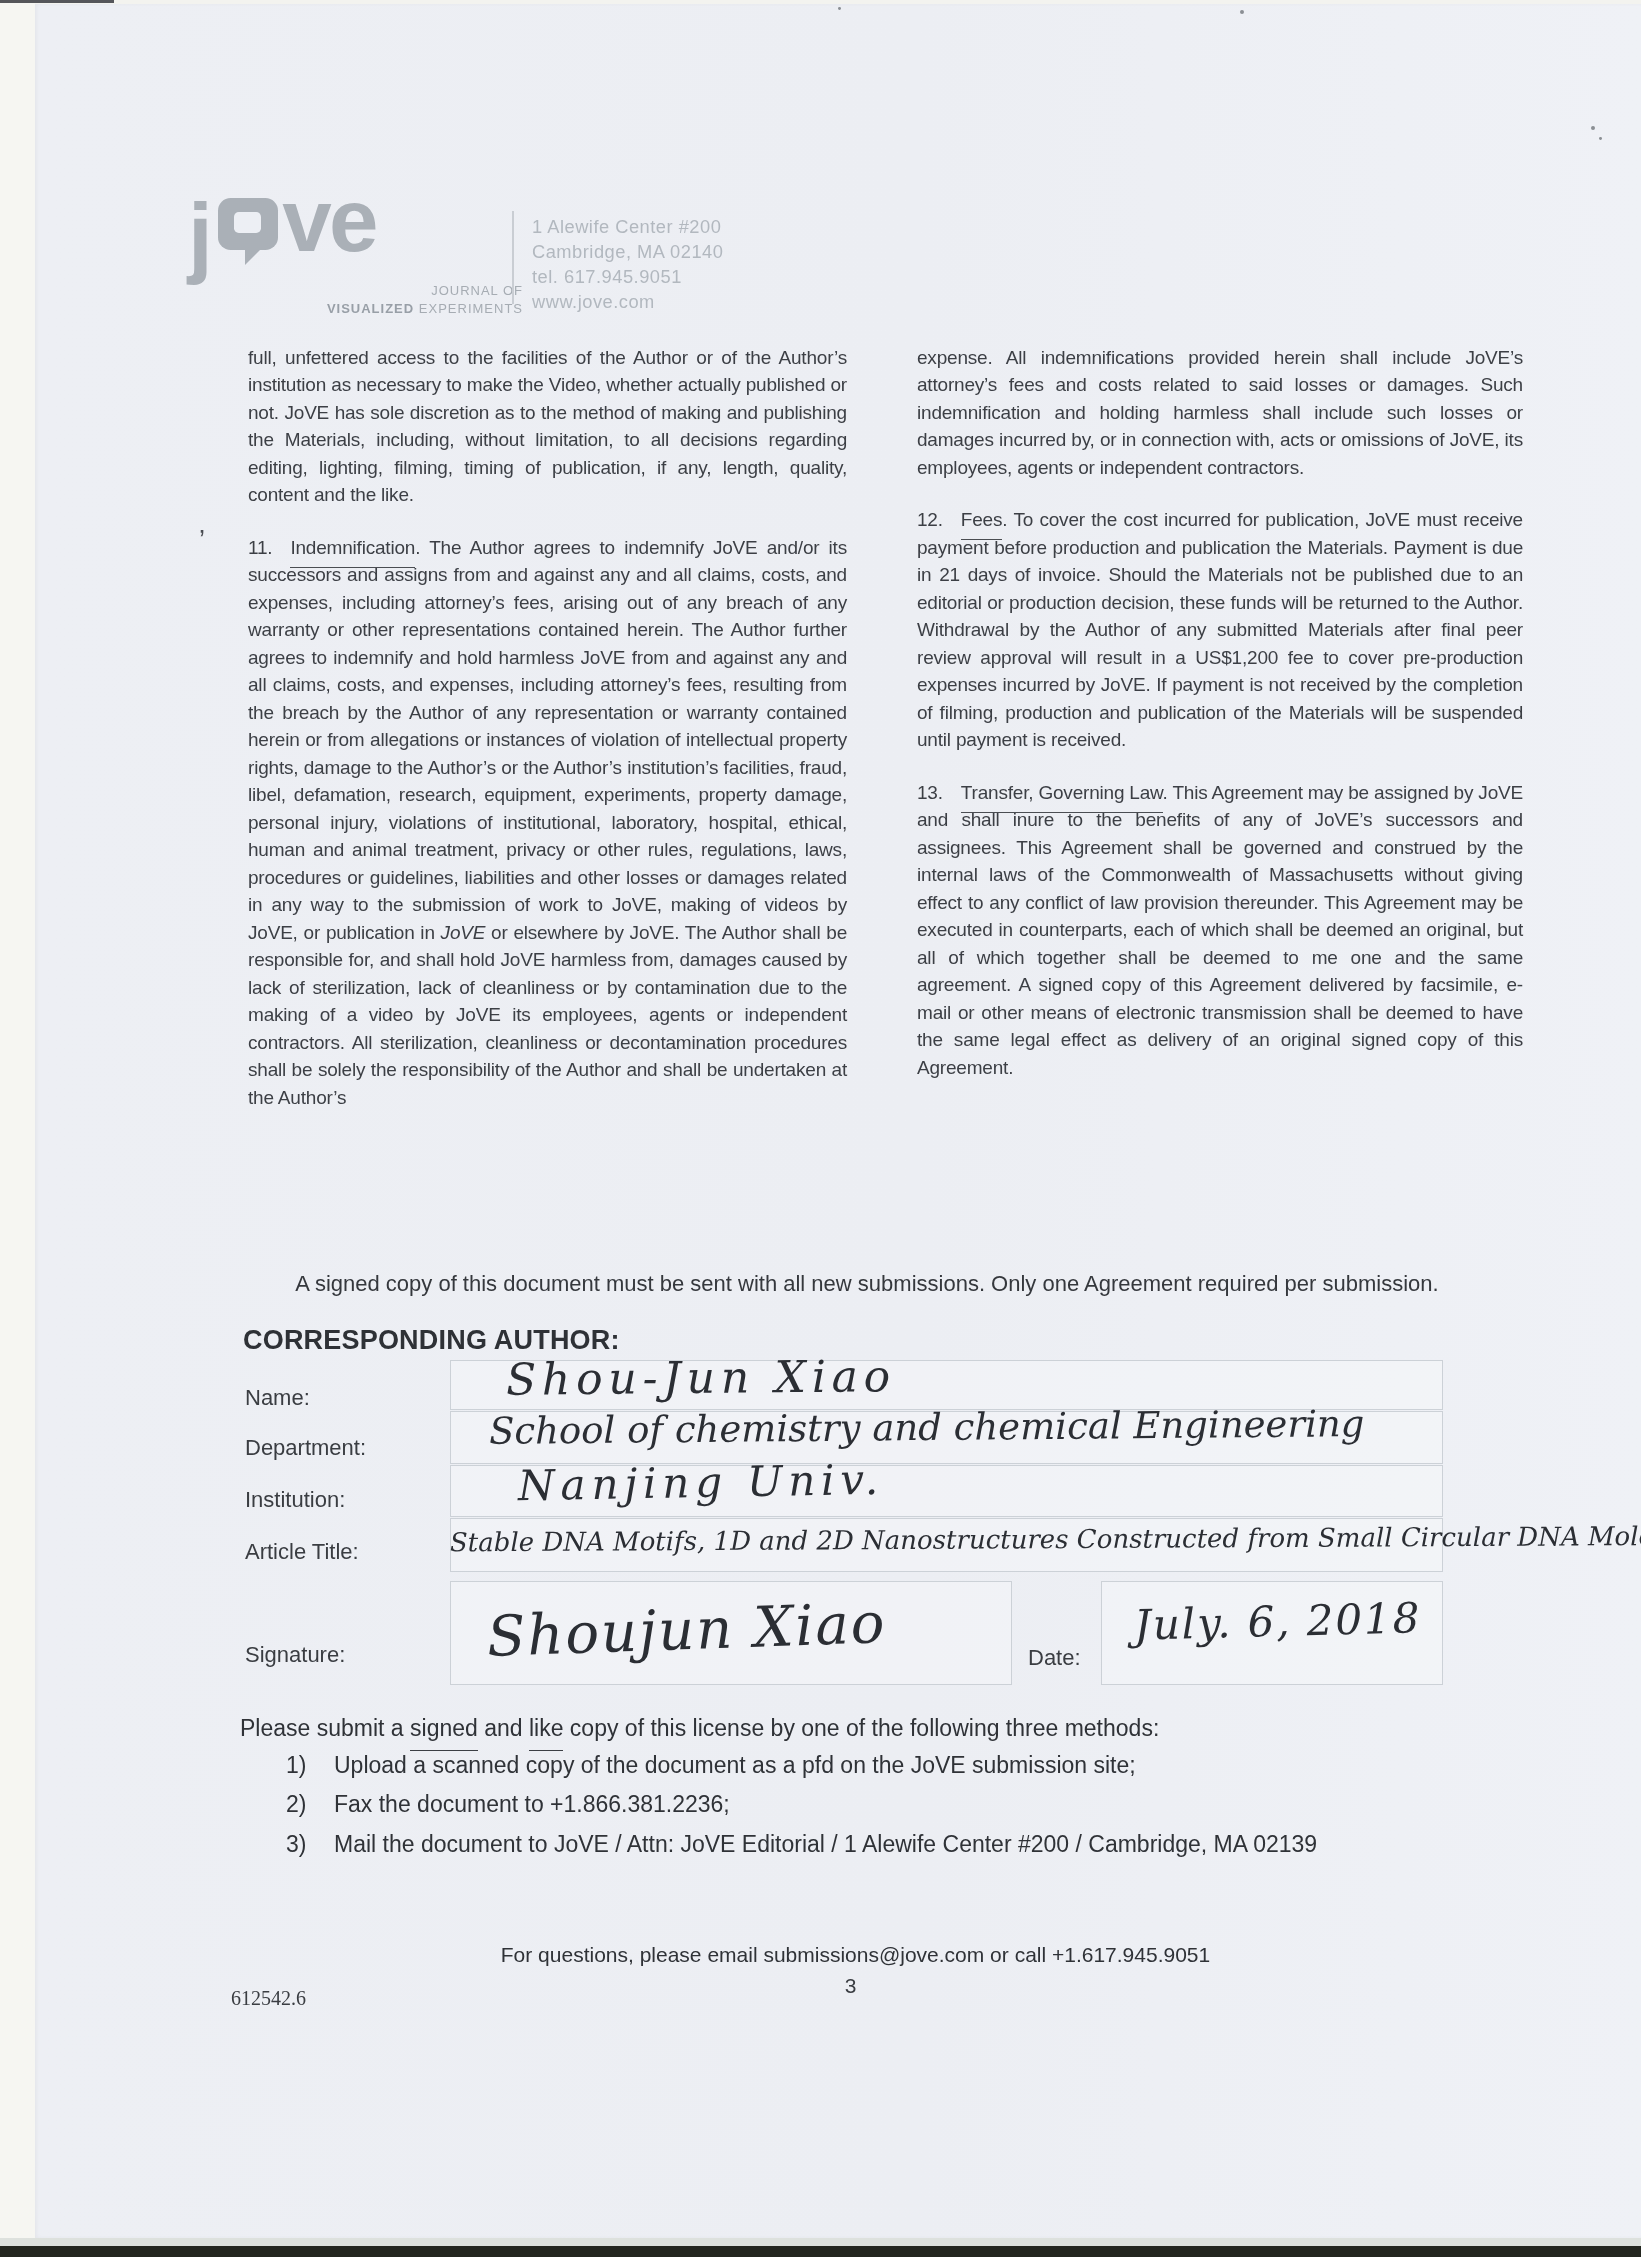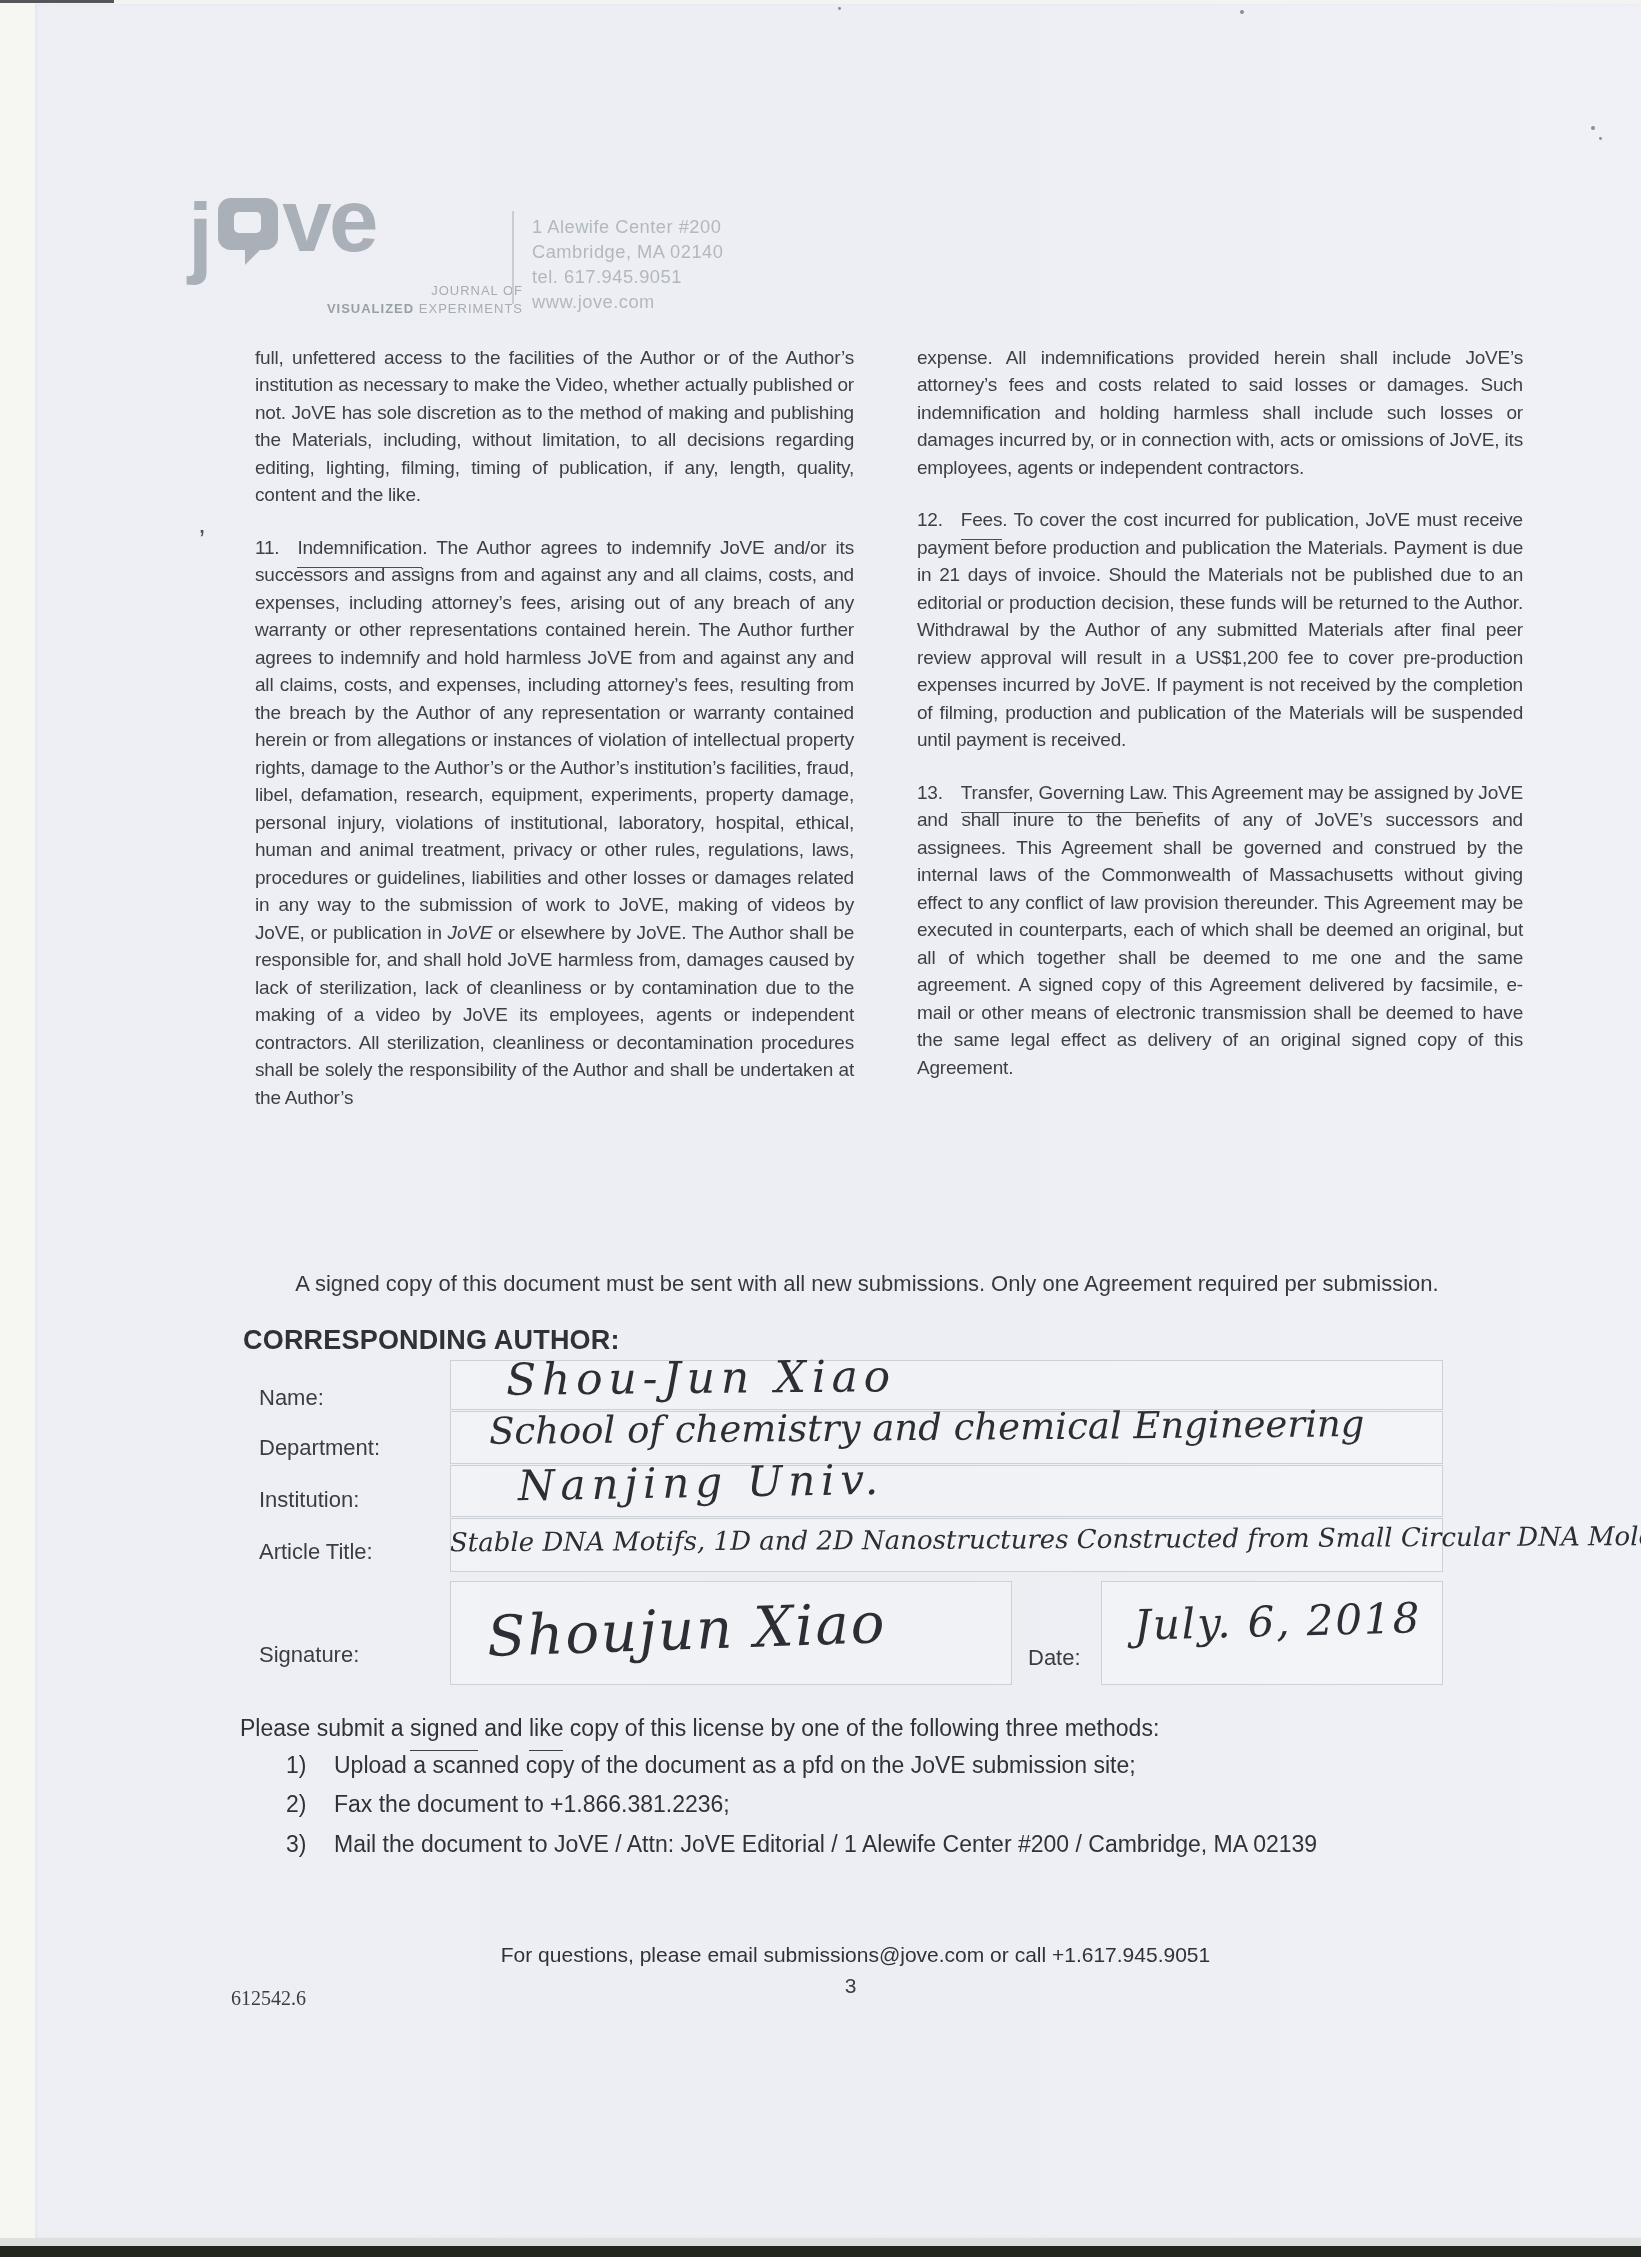--- a/index.html
+++ b/index.html
@@ -28,30 +28,30 @@
   .bubble-in{position:absolute;left:16.4px;top:13.5px;width:27px;height:21px;background:#edf0f5;border-radius:4.8px;}
   .bubble-tail{position:absolute;left:27px;bottom:-14.5px;width:0;height:0;border-right:16.4px solid transparent;border-top:16.4px solid #9fa6ad;}
   .tagline{position:absolute;left:256px;top:278px;width:232px;text-align:right;color:#a6acb3;font-size:13px;line-height:18.3px;letter-spacing:1px;}
   .tagline b{color:#989fa7;}
   .hdr-divider{position:absolute;left:477px;top:207px;width:1.9px;height:93px;background:#c9cdd3;}
   .address{position:absolute;left:497px;top:210px;font-size:18.3px;line-height:25px;color:#b2b8bf;letter-spacing:0.5px;}
   .doc-title{position:absolute;left:792px;top:251px;width:724px;text-align:center;font-size:32px;color:#43464b;letter-spacing:0.5px;white-space:nowrap;}
 
   
   .col{position:absolute;top:340px;text-align:justify;font-size:19px;line-height:27.5px;letter-spacing:-0.2px;color:#3c3f45;}
-  .col-left{left:220px;width:599px;}
+  .col-left{left:213px;width:599px;}
   .col-right{left:882px;width:606px;}
   .col p{margin:0 0 25px 0;}
   .pnum{margin-right:18px;}
   .phead{border-bottom:1.4px solid #4a4d52;padding-bottom:9px;margin-top:44px;}
 
   
   .notice{position:absolute;left:214px;top:1267px;width:1236px;text-align:center;font-size:22px;color:#35383d;}
   .section-heading{position:absolute;left:208px;top:1321px;font-size:27px;font-weight:bold;color:#2e3136;letter-spacing:0.2px;}
-  .flabel{position:absolute;left:224px;font-size:22px;color:#3a3d42;}
+  .flabel{position:absolute;left:210px;font-size:22px;color:#3a3d42;}
   .flabel-date{left:993px;}
   .fbox{position:absolute;border:1px solid #ccd1d7;background:rgba(255,255,255,0.25);}
   .hw{position:absolute;font-family:"DejaVu Serif",serif;font-style:italic;color:#2b2e34;white-space:nowrap;}
 
   
   .submit-line{position:absolute;left:205px;top:1711px;font-size:23px;color:#2f3237;}
   .u2{border-bottom:1.9px solid #3c3f45;padding-bottom:9px;}
   .methods{position:absolute;left:251px;top:1748px;font-size:23px;color:#2f3237;}
   .method{display:flex;margin-bottom:12.6px;}
   .mnum{width:48px;flex:0 0 48px;}

